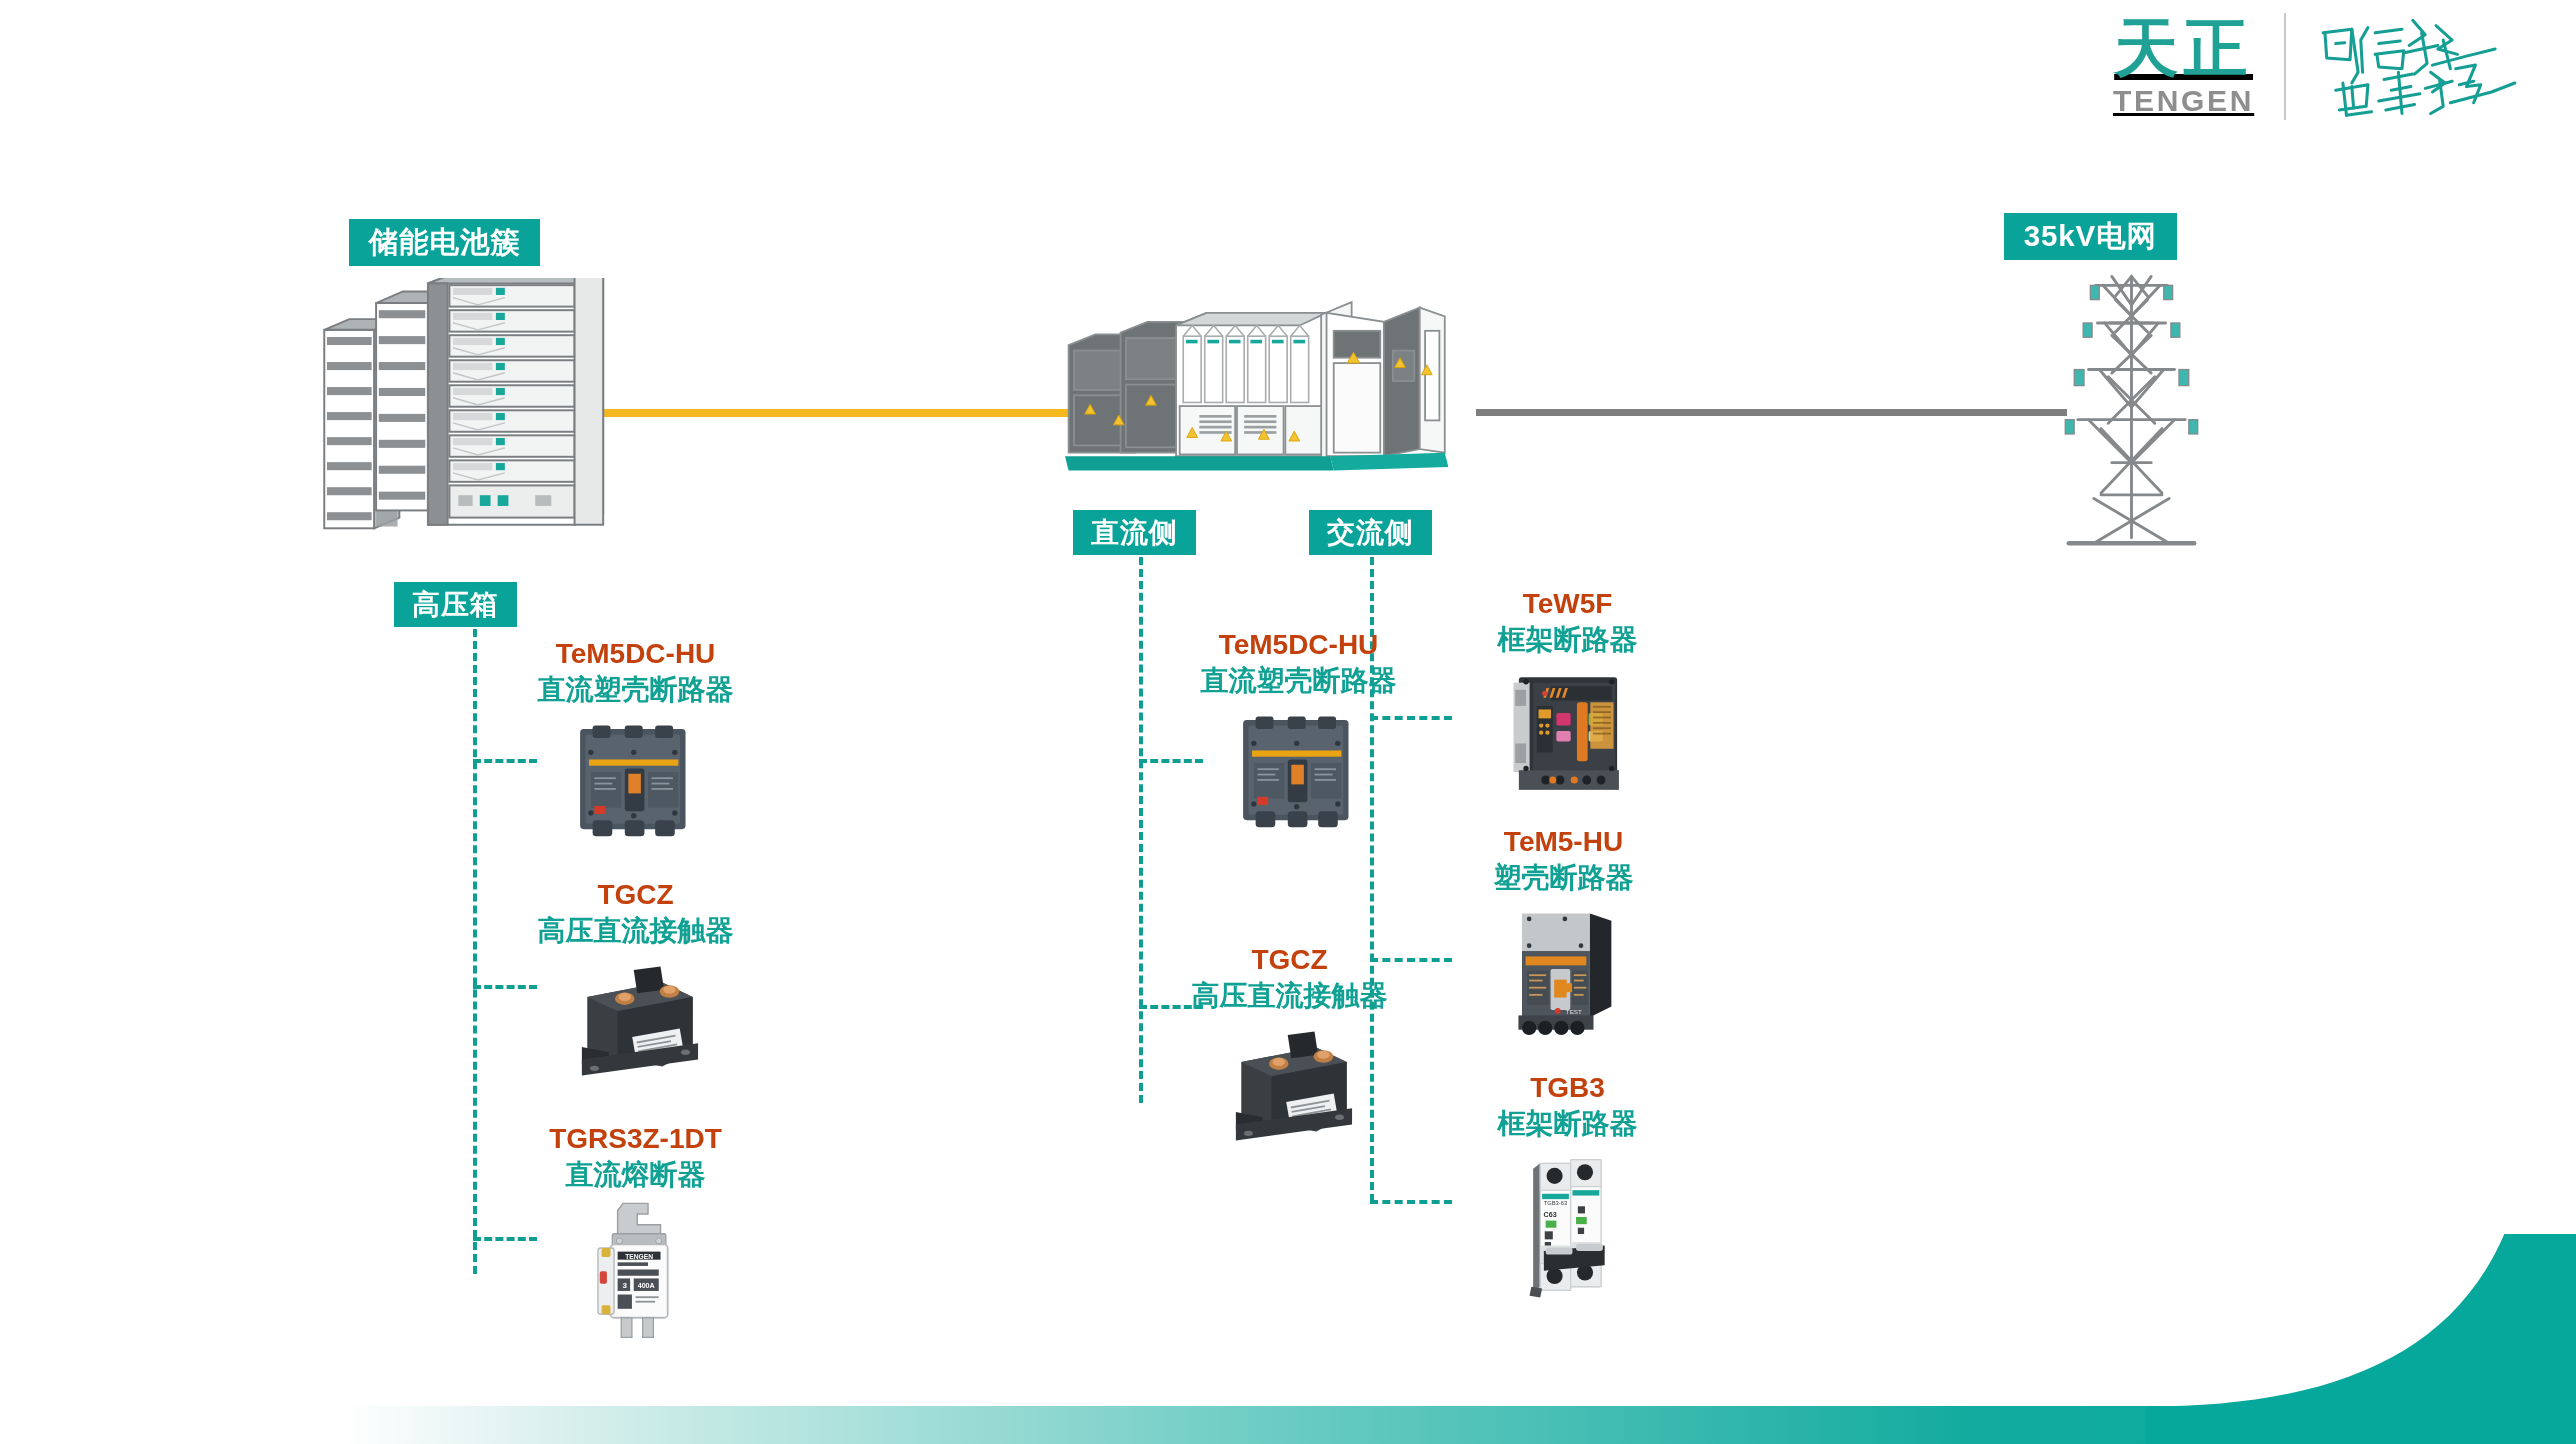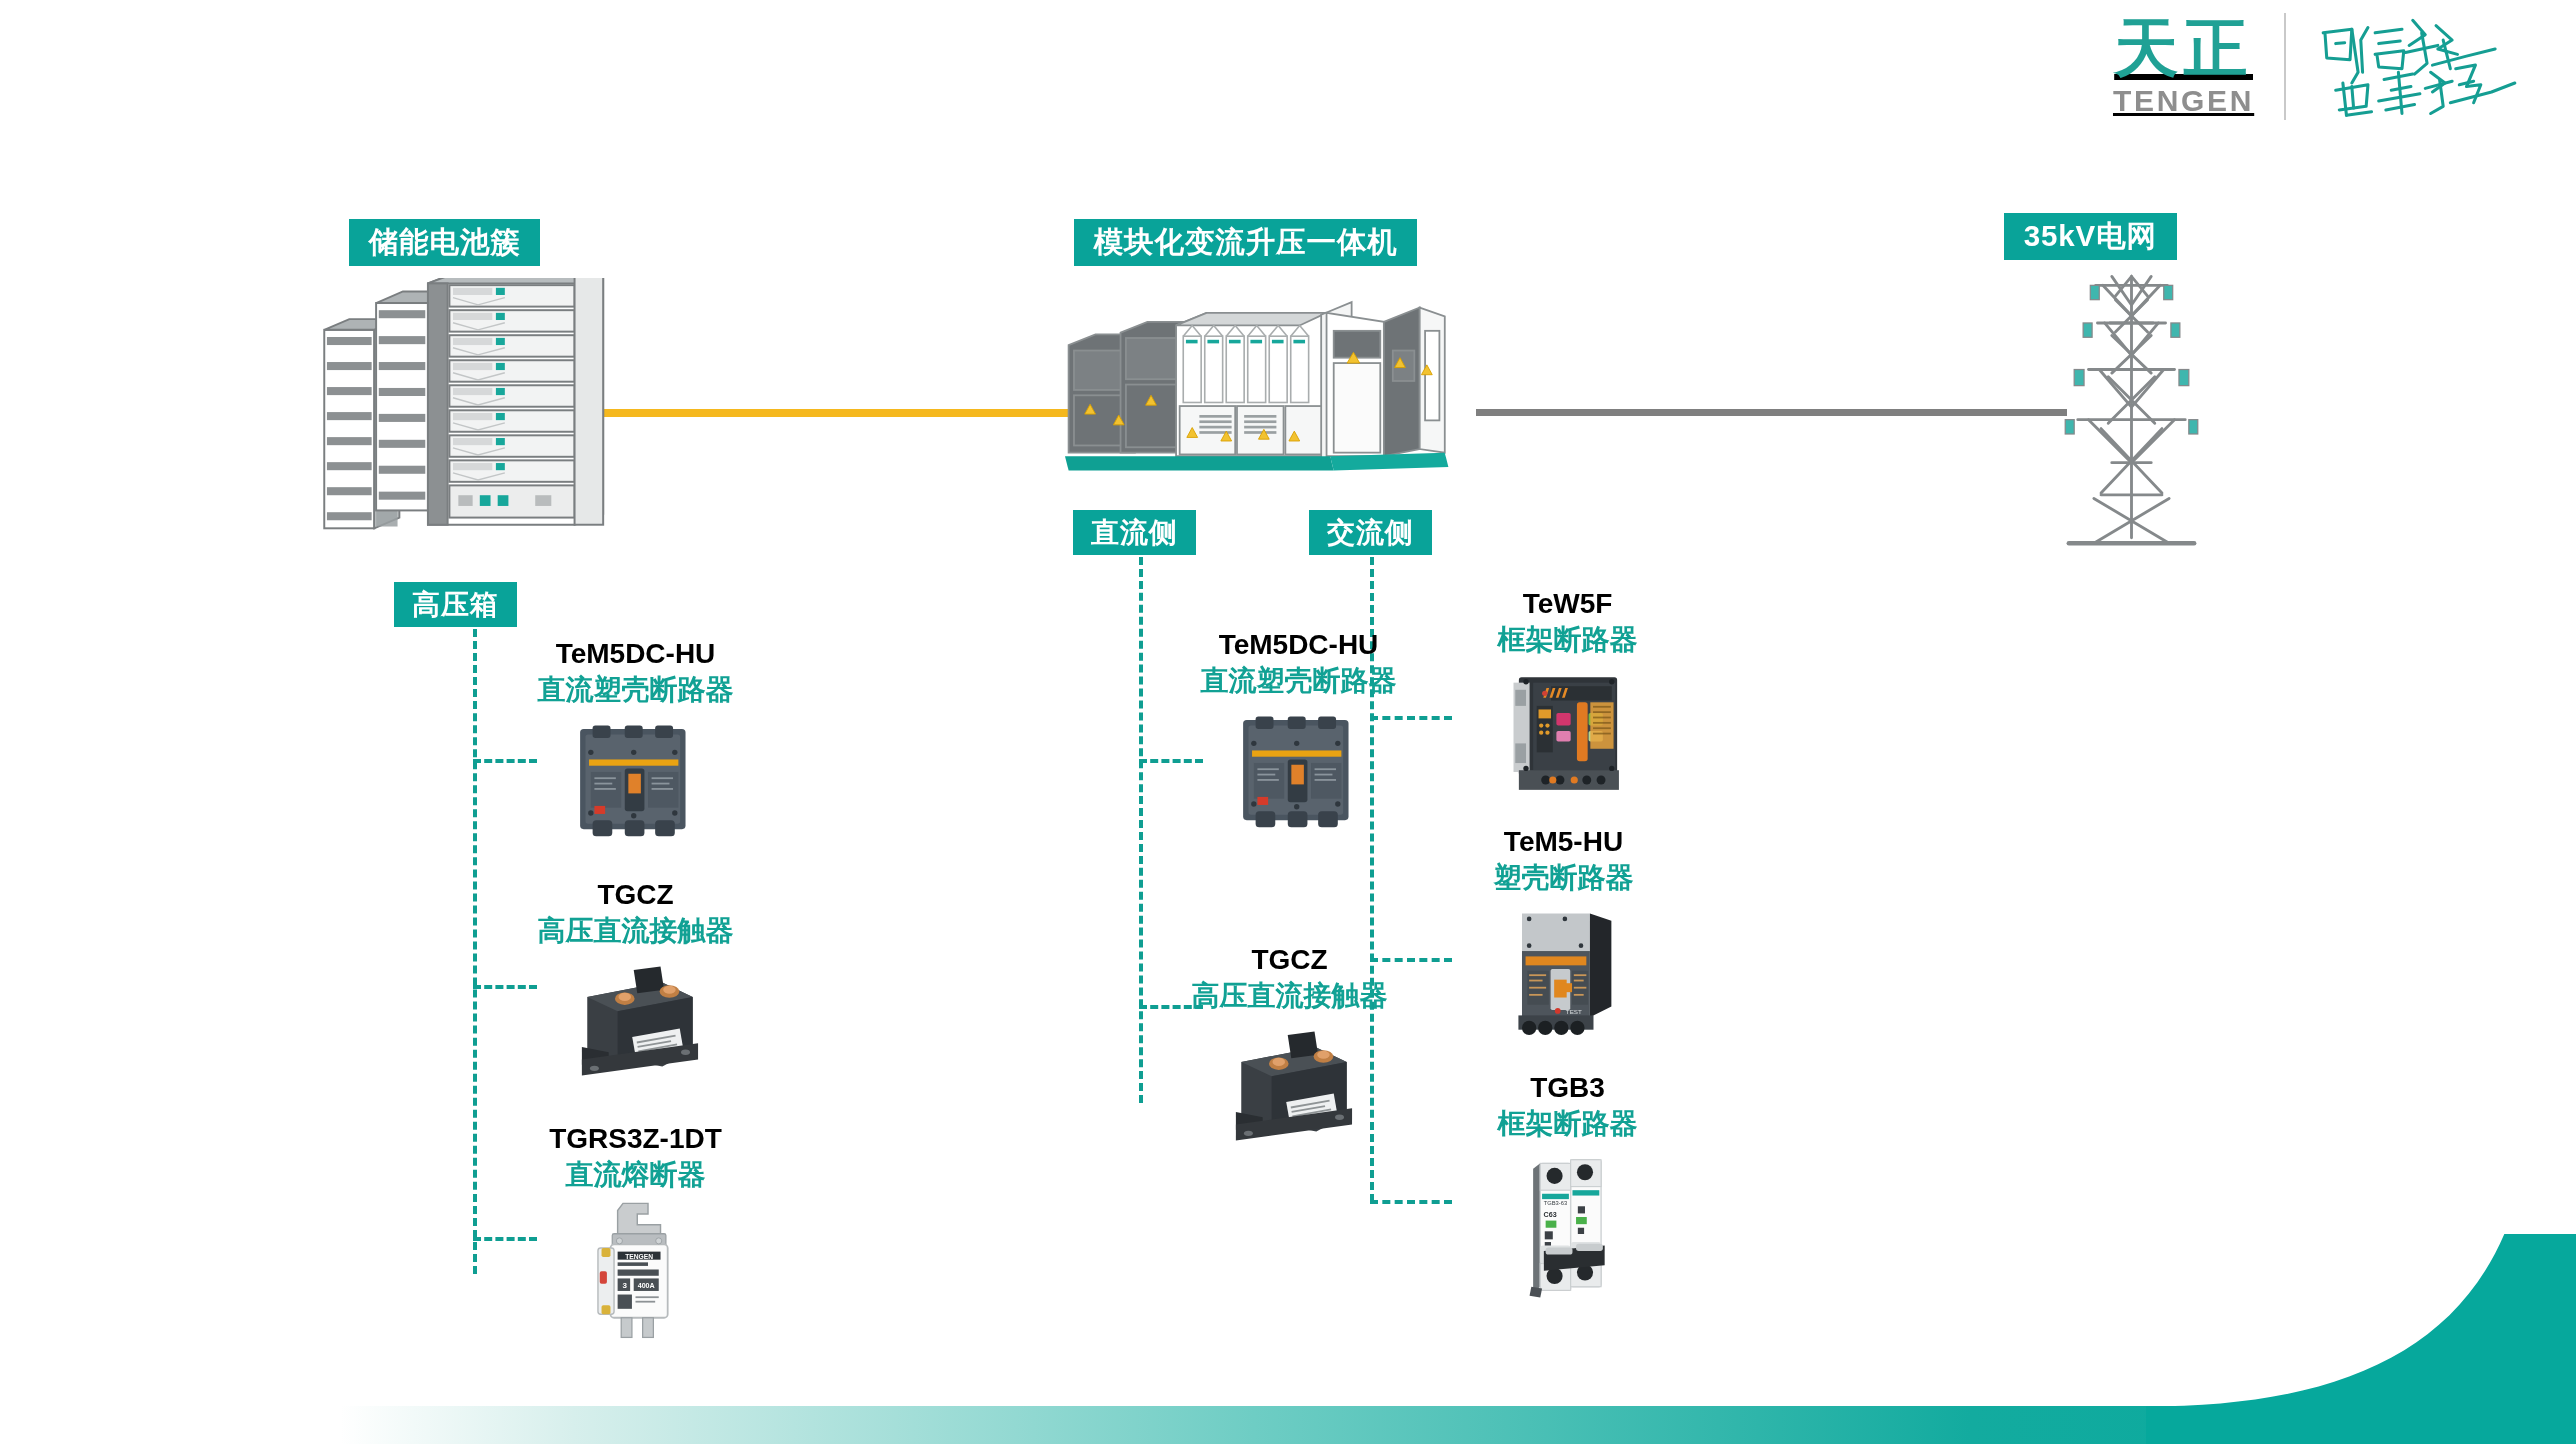--- a/index.html
+++ b/index.html
@@ -49,21 +49,21 @@
   
   .busline { position:absolute; z-index:1; }
 
   
   .vline { position:absolute; border-left:4.5px dashed #0f9e92; z-index:1; }
   .hline { position:absolute; border-top:4.5px dashed #0f9e92; z-index:1; }
 
   
   .product { position:absolute; z-index:4; text-align:center; }
   .product .model {
-    font-size:28px; font-weight:bold; color:#000000; line-height:36px; white-space:nowrap;
+    font-size:28px; font-weight:bold; color:#c2410c; line-height:36px; white-space:nowrap;
   }
   .product .desc {
     font-size:28px; font-weight:bold; color:#11a194; line-height:36px; white-space:nowrap;
   }
   .product .shot { margin:5.4px auto 0; }
 
   
   .bottom-strip {
     position:absolute; left:0; bottom:0; width:2576px; height:38px;
     background: linear-gradient(to right, rgba(255,255,255,0) 0px, rgba(255,255,255,0) 340px, #d7efec 573px, #6ecdc4 1254px, #13ab9f 1970px, #05a99d 100%);
@@ -115,21 +115,20 @@
           <path d="M138 74 L142 104 L128 112"></path>
           <path d="M156 62 L178 58 L168 82 L184 80 L176 100"></path>
           <path d="M160 80 L176 76"></path>
           <path d="M150 100 L196 88 L222 78"></path>
         </g>
       </svg>
     </div>
   </div>
 
   <div class="chip big" style="left:349px; top:219px;">储能电池簇</div>
-  <div class="chip big" style="left:1074px; top:219px;">模块化变流升压一体机</div>
   <div class="chip big" style="left:2004px; top:213px;">35kV电网</div>
   <div class="chip mid" style="left:394px; top:582px;">高压箱</div>
   <div class="chip mid" style="left:1073px; top:510px;">直流侧</div>
   <div class="chip mid" style="left:1309px; top:510px;">交流侧</div>
 
   <div class="busline" style="left:582px; top:409px; width:501px; height:8px; background:#f5b81e;"></div>
   <div class="busline" style="left:1476px; top:409px; width:591px; height:7.2px; background:#7f7f7f;"></div>
 
   <div class="illus" style="left:322px; top:278px;">
     <svg width="287" height="295" viewBox="0 0 320 330">

